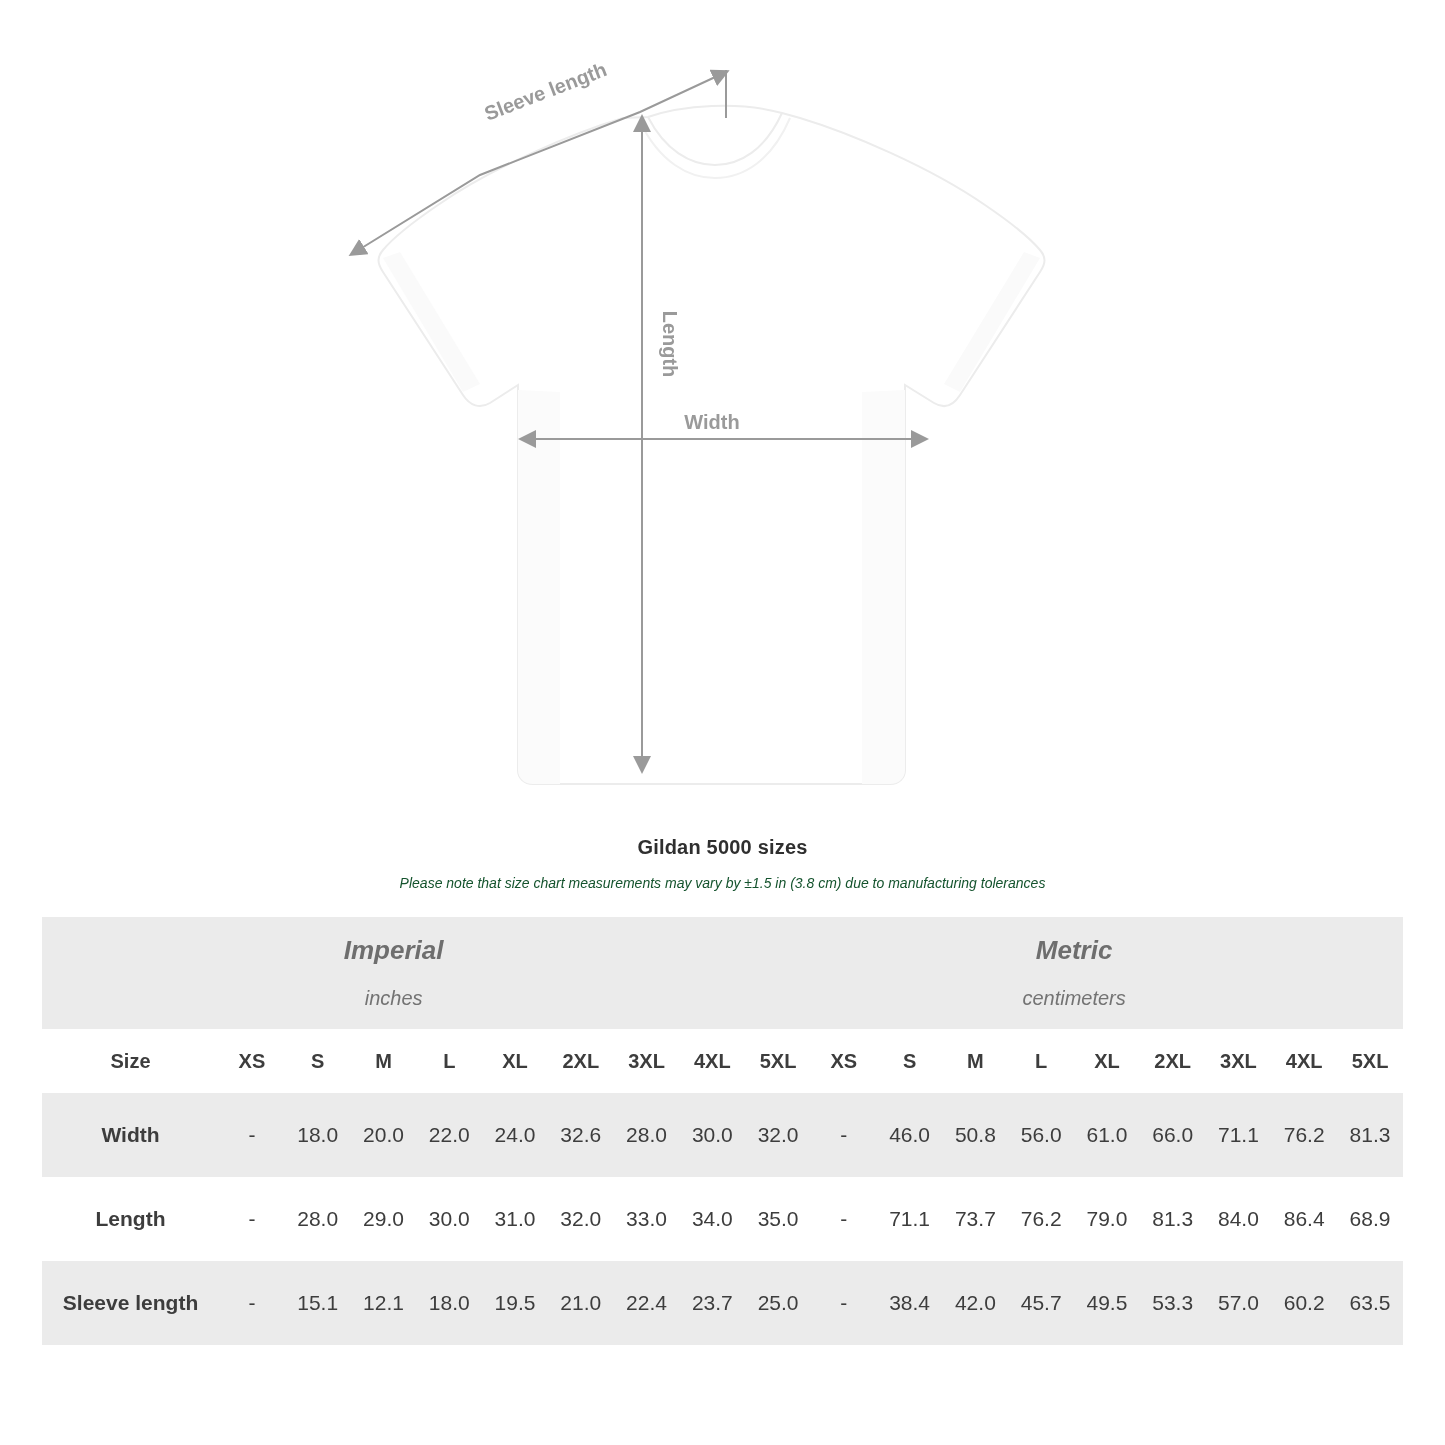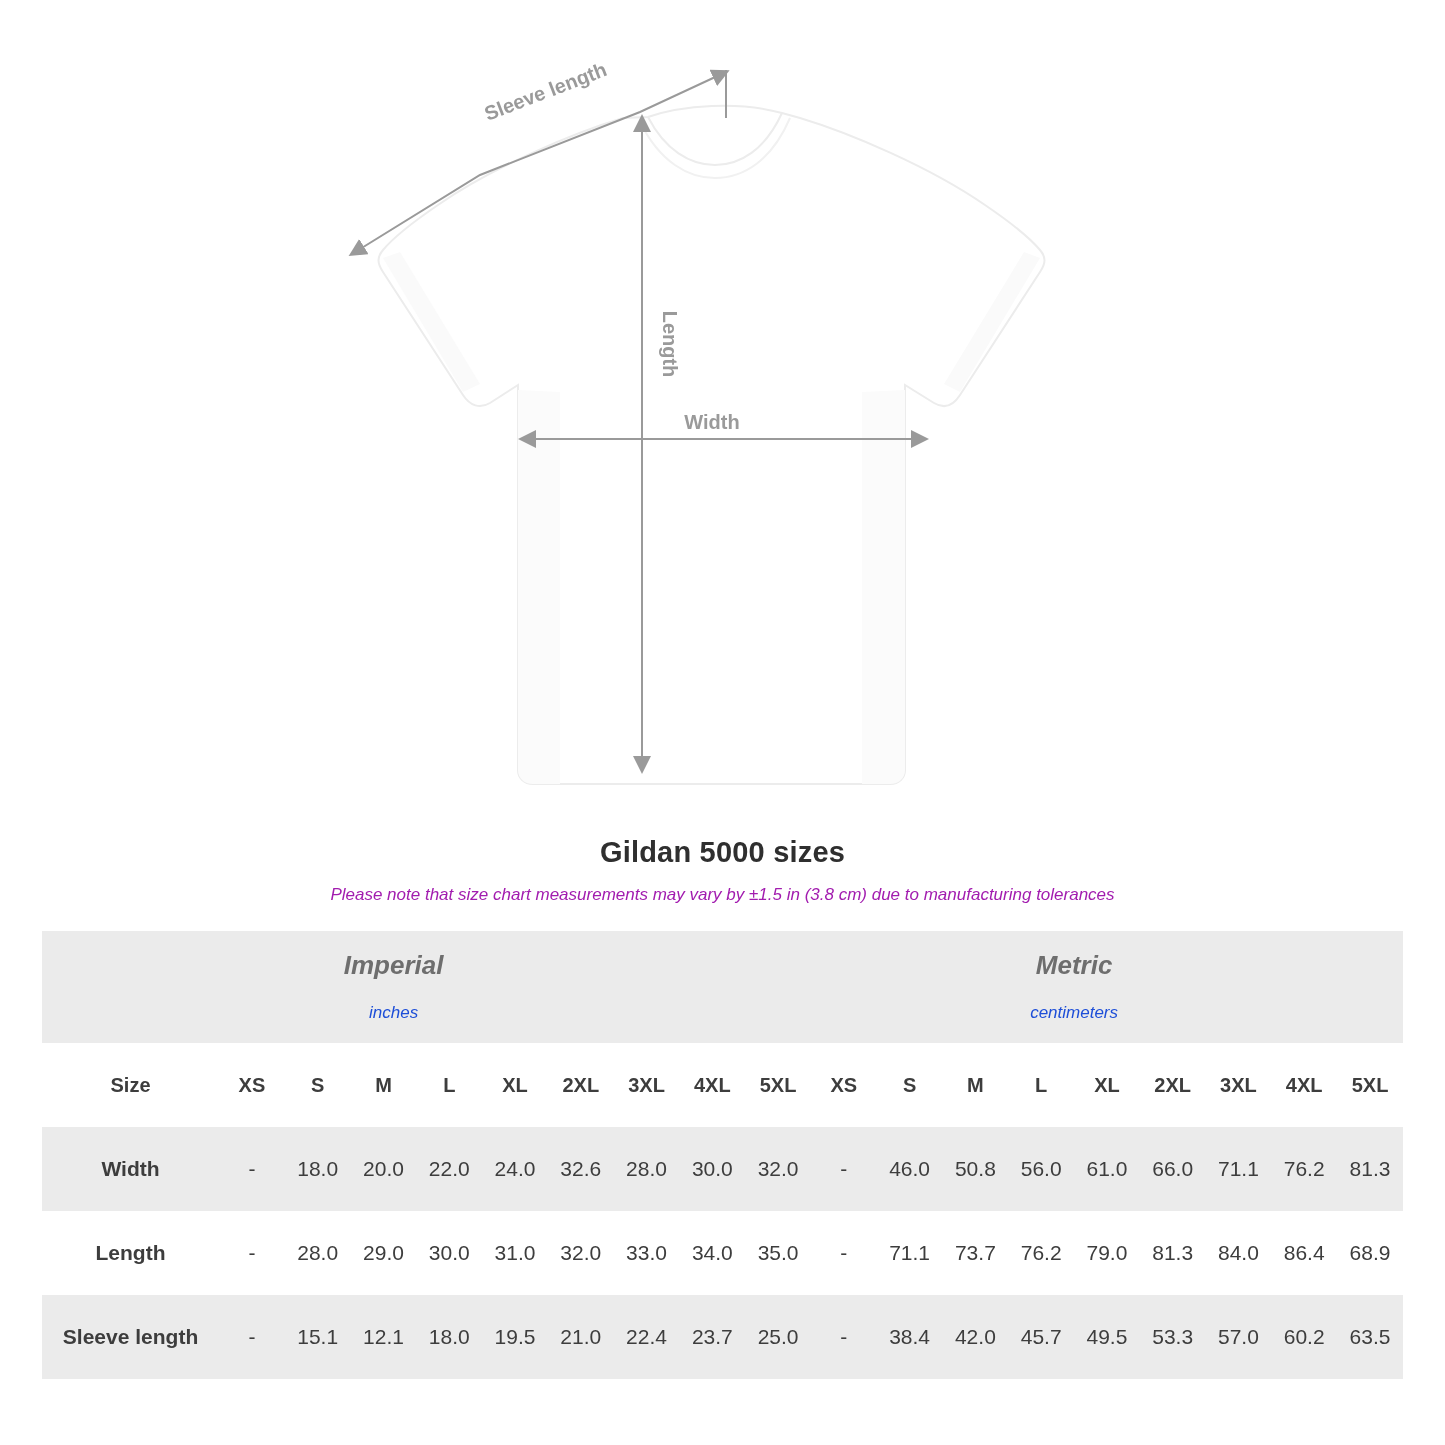--- a/index.html
+++ b/index.html
@@ -31,30 +31,30 @@
   .illustration svg {
     display: block;
   }
 
   
   .title-block {
     text-align: center;
     margin-top: 6px;
   }
   .chart-title {
-    font-size: 29px;
+    font-size: 20px;
     font-weight: bold;
     color: #2f2f2f;
     letter-spacing: 0.2px;
   }
   .chart-note {
     margin-top: 16px;
-    font-size: 17px;
+    font-size: 14px;
     font-style: italic;
-    color: #a21caf;
+    color: #14532d;
   }
 
   
   .table-wrap {
     margin: 26px 42px 0 42px;
     width: 1361px;
   }
   table.size-table {
     border-collapse: collapse;
     width: 100%;
@@ -72,28 +72,28 @@
     border-radius: 32px;
   }
   .unit-name {
     font-size: 26px;
     font-style: italic;
     font-weight: bold;
     color: #6e6e6e;
     line-height: 1.15;
   }
   .unit-sub {
-    font-size: 17px;
+    font-size: 20px;
     font-style: italic;
-    color: #1d4ed8;
+    color: #737373;
     margin-top: 22px;
   }
 
   .hdr-row td {
-    height: 84px;
+    height: 64px;
     font-size: 20px;
     color: #3d3d3d;
     background: #ffffff;
   }
   .hdr-row td.rowlabel {
     font-weight: bold;
     font-size: 20px;
     background: #ffffff;
   }
   .hdr-row td.size-col {

